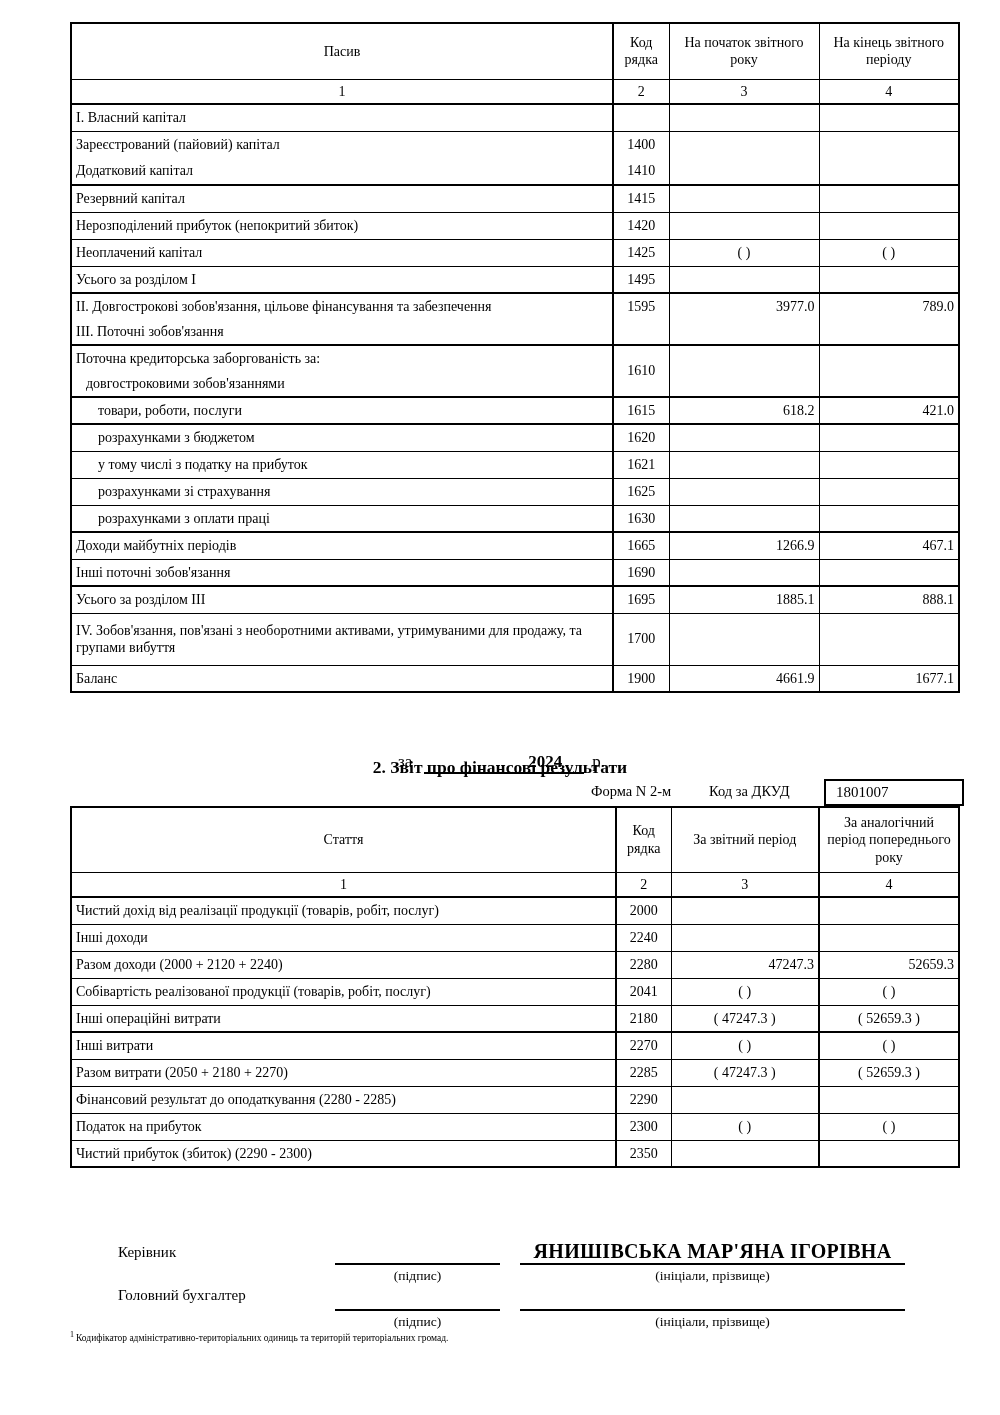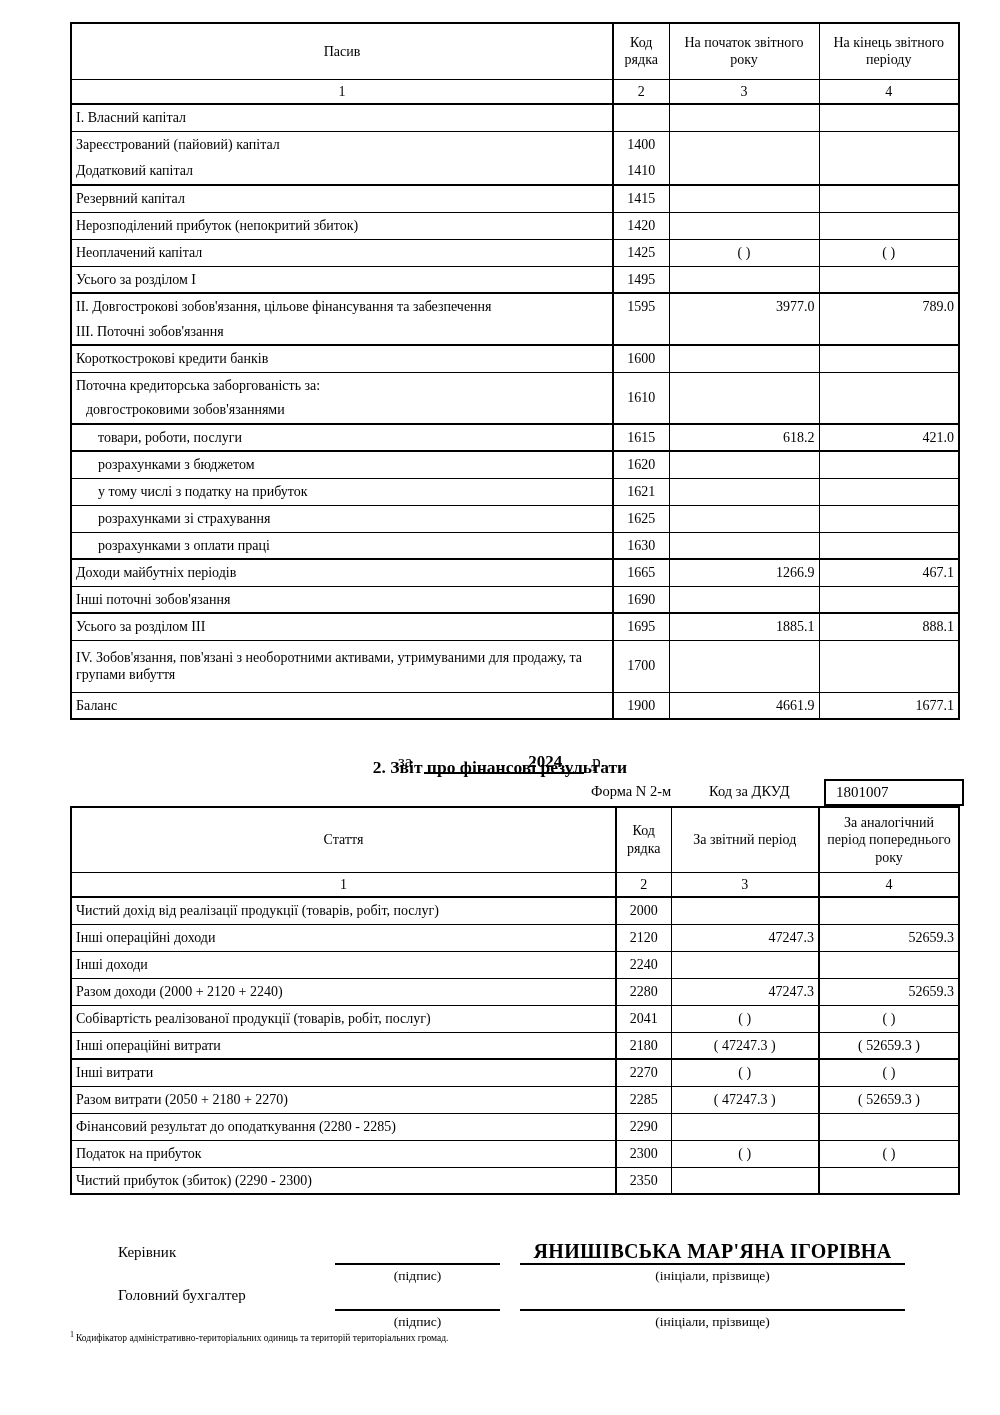--- a/index.html
+++ b/index.html
@@ -160,28 +160,20 @@
   </tr>
         <tr class="tall vtop bb-thick">
     <td class="cl">
             <div class="l1">II. Довгострокові зобов'язання, цільове фінансування та забезпечення</div>
             <div class="l2">III. Поточні зобов'язання</div>
           </td>
     <td class="cc">1595</td>
     <td class="cv1 vs-num">3977.0</td>
     <td class="cv2 vs-num">789.0</td>
   </tr>
-        <tr class="bb-thin">
-    <td class="cl">
-            <div class="l1">Короткострокові кредити банків</div>
-          </td>
-    <td class="cc">1600</td>
-    <td class="cv1 vs-plain"></td>
-    <td class="cv2 vs-plain"></td>
-  </tr>
         <tr class="tall bb-thick">
     <td class="cl">
             <div class="l1">Поточна кредиторська заборгованість за:</div>
             <div class="l2 indent2">довгостроковими зобов'язаннями</div>
           </td>
     <td class="cc">1610</td>
     <td class="cv1 vs-plain"></td>
     <td class="cv2 vs-plain"></td>
   </tr>
         <tr class="bb-thick">
@@ -306,28 +298,20 @@
         <tr class="bb-thin">
     <td class="cl">
             <div class="l1">Чистий дохід від реалізації продукції (товарів, робіт, послуг)</div>
           </td>
     <td class="cc">2000</td>
     <td class="cv1 vs-plain"></td>
     <td class="cv2 vs-plain"></td>
   </tr>
         <tr class="bb-thin">
     <td class="cl">
-            <div class="l1">Інші операційні доходи</div>
-          </td>
-    <td class="cc">2120</td>
-    <td class="cv1 vs-num">47247.3</td>
-    <td class="cv2 vs-num">52659.3</td>
-  </tr>
-        <tr class="bb-thin">
-    <td class="cl">
             <div class="l1">Інші доходи</div>
           </td>
     <td class="cc">2240</td>
     <td class="cv1 vs-plain"></td>
     <td class="cv2 vs-plain"></td>
   </tr>
         <tr class="bb-thin">
     <td class="cl">
             <div class="l1">Разом доходи (2000 + 2120 + 2240)</div>
           </td>

